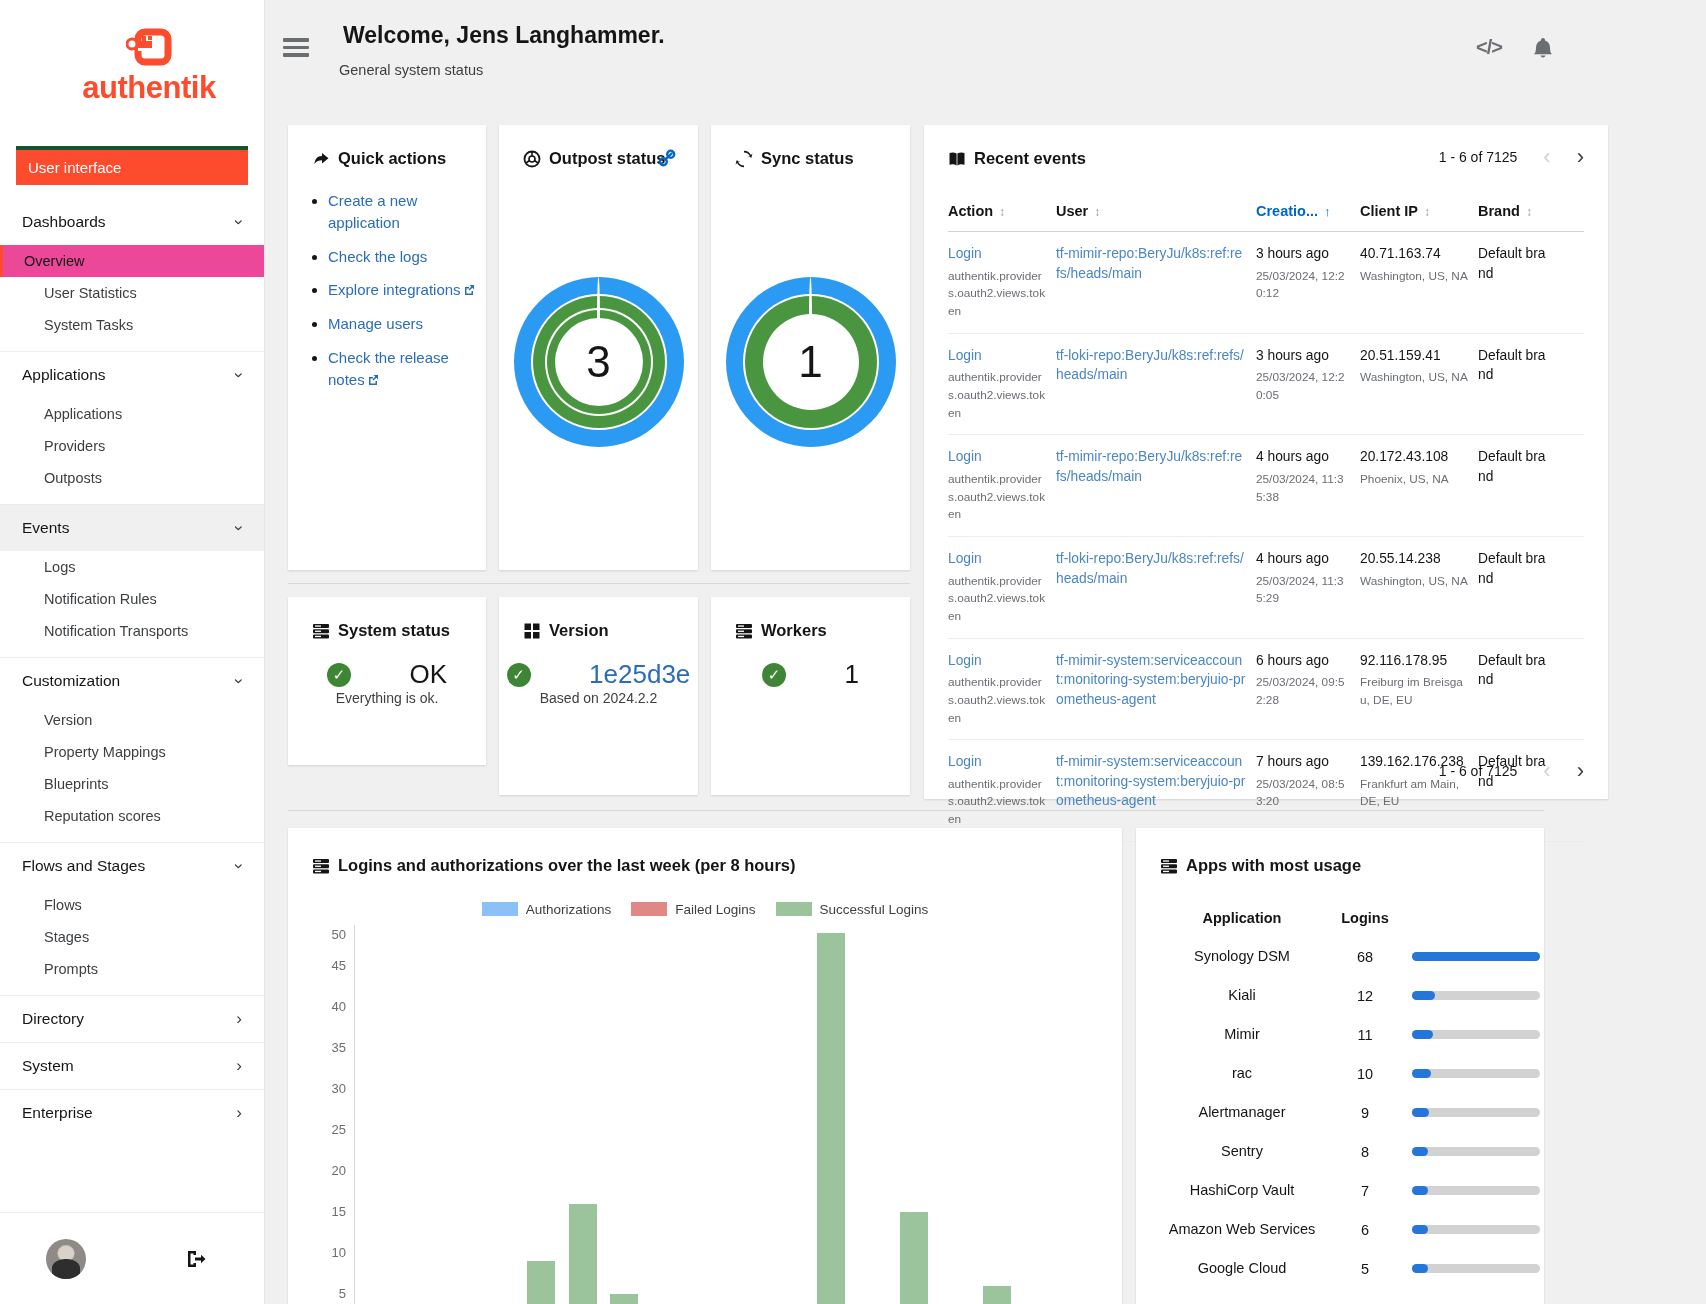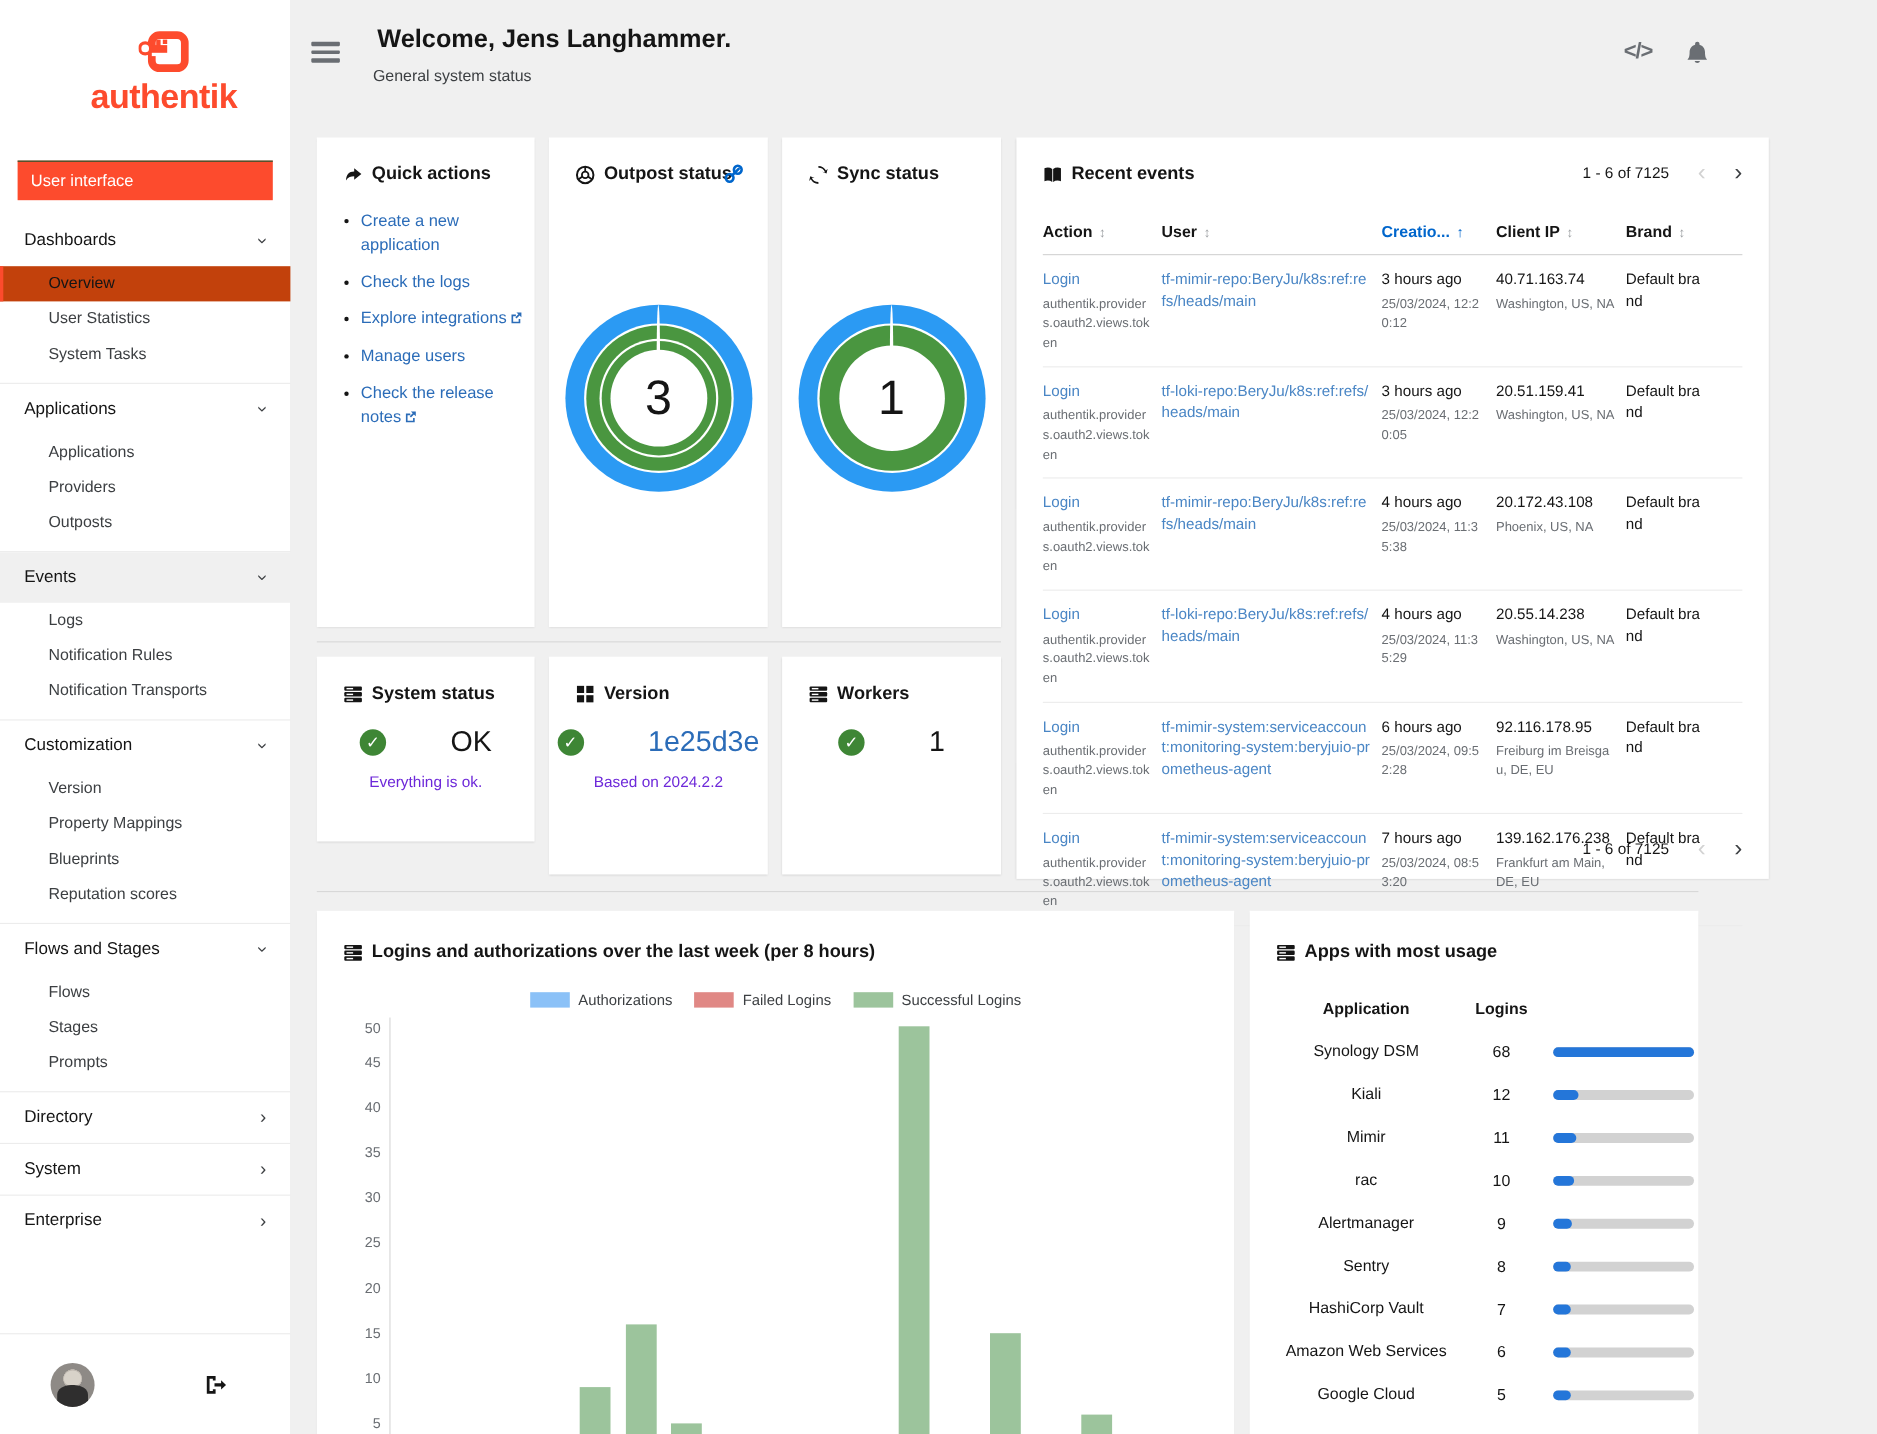--- a/index.html
+++ b/index.html
@@ -6,35 +6,35 @@
   html,body { width:1706px; height:1304px; overflow:hidden;
     font-family:"Liberation Sans", sans-serif; background:#f0f0f0; color:#151515; }
 
   
   .sidebar { position:absolute; left:0; top:0; width:265px; height:1304px;
     background:#fff; border-right:1px solid #e7e7e7; z-index:5; }
   .logo { display:flex; align-items:center; gap:2px; padding:28px 0 0 34px;flex-direction:column; }
   .logo-mark { width:46px; height:40px; }
   .logo-text { font-size:31px; font-weight:700; color:#fd4b2d; letter-spacing:-0.5px; }
   .ui-btn { display:block; margin:40px 16px 14px 16px; background:#fd4b2d;
-    border-top:1px solid #14532d; color:#fff; font-size:15px; text-align:left;
+    border-top:4px solid #14532d; color:#fff; font-size:15px; text-align:left;
     padding:9px 12px; border-left:none; border-right:none; border-bottom:none;
     width:calc(100% - 32px); cursor:pointer; font-family:inherit; }
   .nav { font-size:15px; }
   .nav-section { border-top:1px solid #ececec; }
   .nav-section:first-child { border-top:none; }
   .nav-head { display:flex; justify-content:space-between; align-items:center;
     padding:14px 22px 14px 22px; cursor:pointer; font-size:15.5px; color:#151515; }
   .nav-head.hl { background:#f0f0f0; }
   .chev { color:#3c3f42; font-size:17px; line-height:10px; display:inline-block; }
   .chev.down { transform:rotate(90deg); }
   .nav-items { padding-bottom:10px; }
   .nav-item { position:relative; padding:8px 16px 8px 44px; font-size:14.5px;
     color:#3c3f42; cursor:pointer; }
-  .nav-item.active { background:#c2410c; border-left:3px solid #fd4b2d; padding-left:41px; color:#151515; }
+  .nav-item.active { background:#ec4899; border-left:3px solid #fd4b2d; padding-left:21px; color:#151515; }
   .side-foot { position:absolute; left:0; bottom:0; width:100%; height:92px;
     border-top:1px solid #ececec; display:flex; align-items:center;
     justify-content:space-between; padding:0 58px 0 46px; }
   .avatar { width:40px; height:40px; border-radius:50%;
     background:radial-gradient(circle at 50% 36%, #bdb6ae 0 26%, #8e8a86 27% 100%);
     position:relative; overflow:hidden; }
   .avatar::before { content:""; position:absolute; left:12px; top:7px; width:16px; height:14px;
     background:#d8d2c9; border-radius:50% 50% 45% 45%; }
   .avatar::after { content:""; position:absolute; left:6px; top:20px; width:28px; height:20px;
     background:#2f2e2e; border-radius:45% 45% 0 0; }
@@ -97,21 +97,21 @@
   .re-link { color:#4a86c5; cursor:pointer; }
   .re-sub { color:#6a6e73; font-size:11.8px; margin-top:4px; word-break:break-all; line-height:1.5; }
 
   
   .mini-body { position:absolute; left:0; right:0; top:62px; text-align:center; }
   .okchk { display:inline-flex; align-items:center; justify-content:center;
     width:24px; height:24px; border-radius:50%; background:#3e8635; color:#fff;
     font-size:15px; vertical-align:middle; margin-right:8px; }
   .mini-val { font-size:26px; vertical-align:middle;margin-left:46px; }
   .mini-val.link { color:#2b6cb8; cursor:pointer; }
-  .mini-sub { margin-top:12px; font-size:14px; color:#6d28d9; }
+  .mini-sub { font-size:14px; color:#404040; }
 
   
   .legend { position:absolute; top:74px; left:0; right:0; display:flex;
     justify-content:center; gap:20px; font-size:13.5px; color:#3c3f42; }
   .legend .sw { display:inline-block; width:36px; height:14px; margin-right:8px;
     vertical-align:-2px; cursor:pointer; }
   .plot { position:absolute; left:0; top:0; width:100%; height:560px; }
   .ytick { position:absolute; width:44px; text-align:right; font-size:13px; color:#6a6e73; }
   .yaxis { position:absolute; left:66px; top:97px; bottom:0; width:1px; background:#d6d6d6; }
   .bar { position:absolute; width:28px; }

